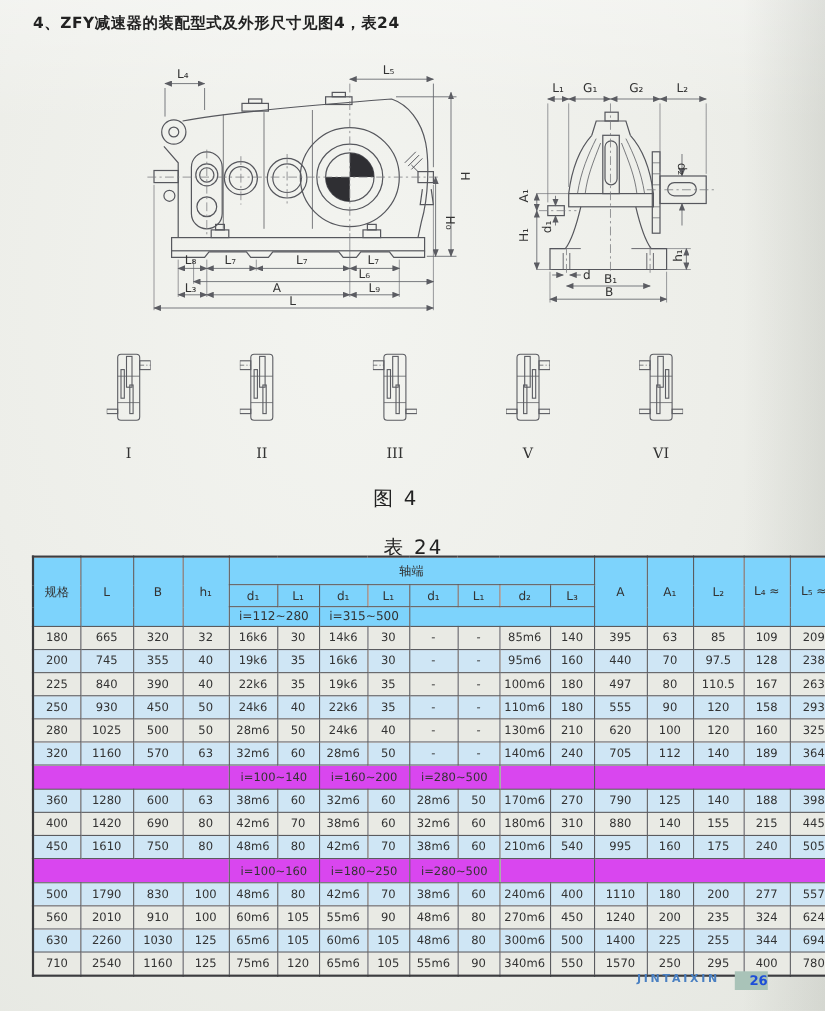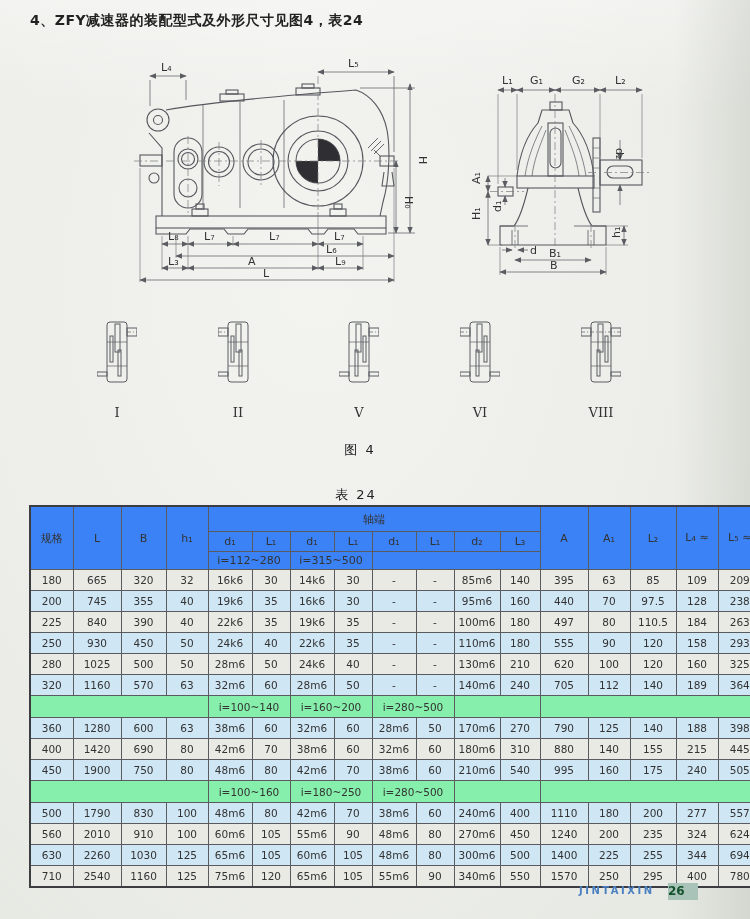--- a/index.html
+++ b/index.html
@@ -17,21 +17,21 @@
       linear-gradient(to bottom, rgba(255,255,255,0.35) 0%, rgba(0,0,0,0) 12%),
       radial-gradient(ellipse at 42% 30%, #f3f4f0 0%, #edeee9 55%, #e5e7e1 100%);
     padding-left: 16px;
   }
   .title{
     position:absolute;left:30px;top:12px;
     font-size:14px;font-weight:600;letter-spacing:0.5px;color:#222;
   }
   svg text{font-family:"DejaVu Sans","Liberation Sans",sans-serif;font-size:11px;fill:#333;}
   .caption{
-    position:absolute;text-align:center;font-size:13px;color:#222;letter-spacing:2px;
+    position:absolute;text-align:center;font-size:18px;color:#222;letter-spacing:2px;
   }
   
   .types-row{
     position:absolute;left:95px;top:320px;width:528px;
     display:flex;justify-content:space-between;
   }
   .type-item{display:flex;flex-direction:column;align-items:center;width:44px;}
   .type-label{
     margin-top:13px;font-family:"DejaVu Serif","Liberation Serif",serif;
     font-size:13px;color:#333;
@@ -40,37 +40,37 @@
   .table-wrap{position:absolute;left:29px;top:505px;}
   table.dim{
     border-collapse:collapse;table-layout:fixed;width:698px;
     font-size:10.5px;color:#333;background:#fff;
     border:2px solid #3c3d40;
   }
   table.dim th, table.dim td{
     border:1px solid #5a5b5f;text-align:center;vertical-align:middle;
     padding:0;font-weight:normal;height:20px;overflow:hidden;white-space:nowrap;
   }
-  table.dim thead th{background:#3b82f6;font-size:11px;}
+  table.dim thead th{background:#7dd3fc;font-size:11px;}
   table.dim thead tr:nth-child(1) th{height:24px;}
   table.dim thead tr:nth-child(2) th{height:19px;}
   table.dim thead tr:nth-child(3) th{height:17px;}
   th.pre{white-space:pre-line;line-height:1.05;font-size:10.5px;}
   tr.row-blue td{background:#cfe6f5;}
   tr.row-gray td{background:#e9eae4;}
-  tr.sub-row td{background:#86efac;height:21px;}
+  tr.sub-row td{background:#d946ef;height:21px;}
   
   .footer-brand{
     position:absolute;left:579px;top:885px;
     color:#4a80c2;font-weight:bold;font-size:10px;letter-spacing:2.5px;
   }
   .footer-page{
     position:absolute;left:668px;top:883px;width:30px;height:17px;
-    background:#a9c3b8;color:#14532d;font-weight:bold;font-size:12px;
-    text-align:left;line-height:17px;
+    background:#a9c3b8;color:#1d4ed8;font-weight:bold;font-size:12px;
+    text-align:right;line-height:17px;
   }
 </style>
 </head>
 <body>
 
 <div id="page">
 
   <div class="title">4、ZFY减速器的装配型式及外形尺寸见图4，表24</div>
 
   <svg width="326" height="242" viewBox="0 0 326 242" style="position:absolute;left:128px;top:56px;">
@@ -262,20 +262,37 @@
           <rect x="0" y="52" width="10" height="4"></rect>
         </g>
       </svg>
       <span class="type-label">II</span>
     </div>
     <div class="type-item">
       <svg width="40" height="72" viewBox="0 0 40 72">
         <g stroke="#5b5c62" fill="none" stroke-width="1">
           <rect x="10" y="2" width="20" height="60" rx="3"></rect>
           <path d="M10,22 H30 M10,46 H30" stroke-width="0.7"></path>
+          <g>
+              <rect x="18" y="4" width="5" height="28"></rect>
+              <rect x="13" y="16" width="3" height="26"></rect>
+              <rect x="21" y="30" width="3" height="26"></rect>
+            </g>
+          <rect x="0" y="8" width="10" height="8"></rect>
+            <path d="M0,12 H10" stroke-dasharray="4 2 1 2" stroke-width="0.7"></path>
+          <rect x="30" y="52" width="10" height="4"></rect>
+        </g>
+      </svg>
+      <span class="type-label">III</span>
+    </div>
+    <div class="type-item">
+      <svg width="40" height="72" viewBox="0 0 40 72">
+        <g stroke="#5b5c62" fill="none" stroke-width="1">
+          <rect x="10" y="2" width="20" height="60" rx="3"></rect>
+          <path d="M10,22 H30 M10,46 H30" stroke-width="0.7"></path>
           <g transform="translate(40,0) scale(-1,1)">
               <rect x="18" y="4" width="5" height="28"></rect>
               <rect x="13" y="16" width="3" height="26"></rect>
               <rect x="21" y="30" width="3" height="26"></rect>
             </g>
           <rect x="30" y="8" width="10" height="8"></rect>
             <path d="M30,12 H40" stroke-dasharray="4 2 1 2" stroke-width="0.7"></path>
           <rect x="0" y="52" width="10" height="4"></rect>
             <rect x="30" y="52" width="10" height="4"></rect>
         </g>
@@ -293,42 +310,24 @@
               <rect x="21" y="30" width="3" height="26"></rect>
             </g>
           <rect x="0" y="8" width="10" height="8"></rect>
             <path d="M0,12 H10" stroke-dasharray="4 2 1 2" stroke-width="0.7"></path>
           <rect x="0" y="52" width="10" height="4"></rect>
             <rect x="30" y="52" width="10" height="4"></rect>
         </g>
       </svg>
       <span class="type-label">VI</span>
     </div>
-    <div class="type-item">
-      <svg width="40" height="72" viewBox="0 0 40 72">
-        <g stroke="#5b5c62" fill="none" stroke-width="1">
-          <rect x="10" y="2" width="20" height="60" rx="3"></rect>
-          <path d="M10,22 H30 M10,46 H30" stroke-width="0.7"></path>
-          <g transform="translate(40,0) scale(-1,1)">
-              <rect x="18" y="4" width="5" height="28"></rect>
-              <rect x="13" y="16" width="3" height="26"></rect>
-              <rect x="21" y="30" width="3" height="26"></rect>
-            </g>
-          <rect x="0" y="8" width="10" height="8"></rect>
-            <rect x="30" y="8" width="10" height="8"></rect>
-          <path d="M0,12 H40" stroke-dasharray="4 2 1 2" stroke-width="0.7"></path>
-          <rect x="30" y="52" width="10" height="4"></rect>
-        </g>
-      </svg>
-      <span class="type-label">VIII</span>
-    </div>
   </div>
 
   <div class="caption" style="left:320px;top:441px;width:80px;">图 4</div>
-  <div class="caption" style="left:316px;top:486px;width:80px;">表 24</div>
+  <div class="caption" style="left:336px;top:486px;width:80px;">表 24</div>
 
   <div class="table-wrap">
     <table class="dim">
       <colgroup>
         <col style="width:43px">
           <col style="width:48px">
           <col style="width:45px">
           <col style="width:42px">
         <col style="width:44px">
           <col style="width:38px">
@@ -423,21 +422,21 @@
             <td>35</td>
             <td>19k6</td>
             <td>35</td>
             <td>-</td>
             <td>-</td>
             <td>100m6</td>
             <td>180</td>
             <td>497</td>
             <td>80</td>
             <td>110.5</td>
-            <td>184</td>
+            <td>167</td>
             <td>263</td>
           </tr>
           <tr class="row-blue">
             <td>250</td>
             <td>930</td>
             <td>450</td>
             <td>50</td>
             <td>24k6</td>
             <td>40</td>
             <td>22k6</td>
@@ -531,21 +530,21 @@
             <td>180m6</td>
             <td>310</td>
             <td>880</td>
             <td>140</td>
             <td>155</td>
             <td>215</td>
             <td>445</td>
           </tr>
           <tr class="row-blue">
             <td>450</td>
-            <td>1900</td>
+            <td>1610</td>
             <td>750</td>
             <td>80</td>
             <td>48m6</td>
             <td>80</td>
             <td>42m6</td>
             <td>70</td>
             <td>38m6</td>
             <td>60</td>
             <td>210m6</td>
             <td>540</td>

